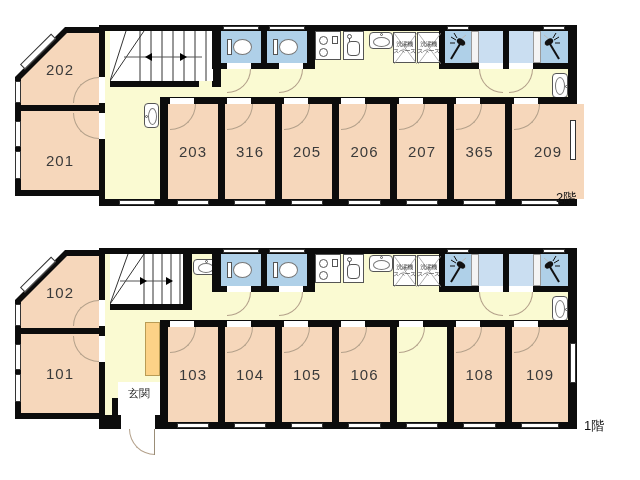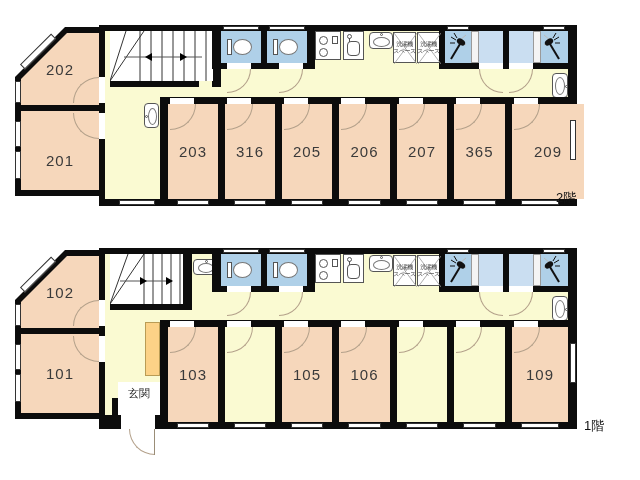--- a/index.html
+++ b/index.html
@@ -380,25 +380,31 @@
     <div class="wall" style="left:203px;top:72px;width:7px;height:109px;"></div>
     <div class="wall" style="left:260px;top:72px;width:7px;height:109px;"></div>
     <div class="wall" style="left:317px;top:72px;width:7px;height:109px;"></div>
     <div class="wall" style="left:375px;top:72px;width:7px;height:109px;"></div>
     <div class="wall" style="left:432px;top:72px;width:7px;height:109px;"></div>
     <div class="wall" style="left:490px;top:72px;width:7px;height:109px;"></div>
 
     <div class="room" style="left:153px;top:79px;width:50px;height:95px;">
         <span class="rlabel">103</span>
       </div>
+    <div class="room" style="left:210px;top:79px;width:50px;height:95px;">
+        <span class="rlabel">104</span>
+      </div>
     <div class="room" style="left:267px;top:79px;width:50px;height:95px;">
         <span class="rlabel">105</span>
       </div>
     <div class="room" style="left:324px;top:79px;width:51px;height:95px;">
         <span class="rlabel">106</span>
+      </div>
+    <div class="room" style="left:439px;top:79px;width:51px;height:95px;">
+        <span class="rlabel">108</span>
       </div>
     <div class="room" style="left:497px;top:79px;width:56px;height:95px;">
         <span class="rlabel">109</span>
       </div>
 
     <div style="position:absolute;left:155px;top:73px;width:24px;height:6px;background:#fff;"></div>
     <div style="position:absolute;left:212px;top:73px;width:24px;height:6px;background:#fff;"></div>
     <div style="position:absolute;left:269px;top:73px;width:24px;height:6px;background:#fff;"></div>
     <div style="position:absolute;left:326px;top:73px;width:24px;height:6px;background:#fff;"></div>
     <div style="position:absolute;left:384px;top:73px;width:24px;height:6px;background:#fff;"></div>

